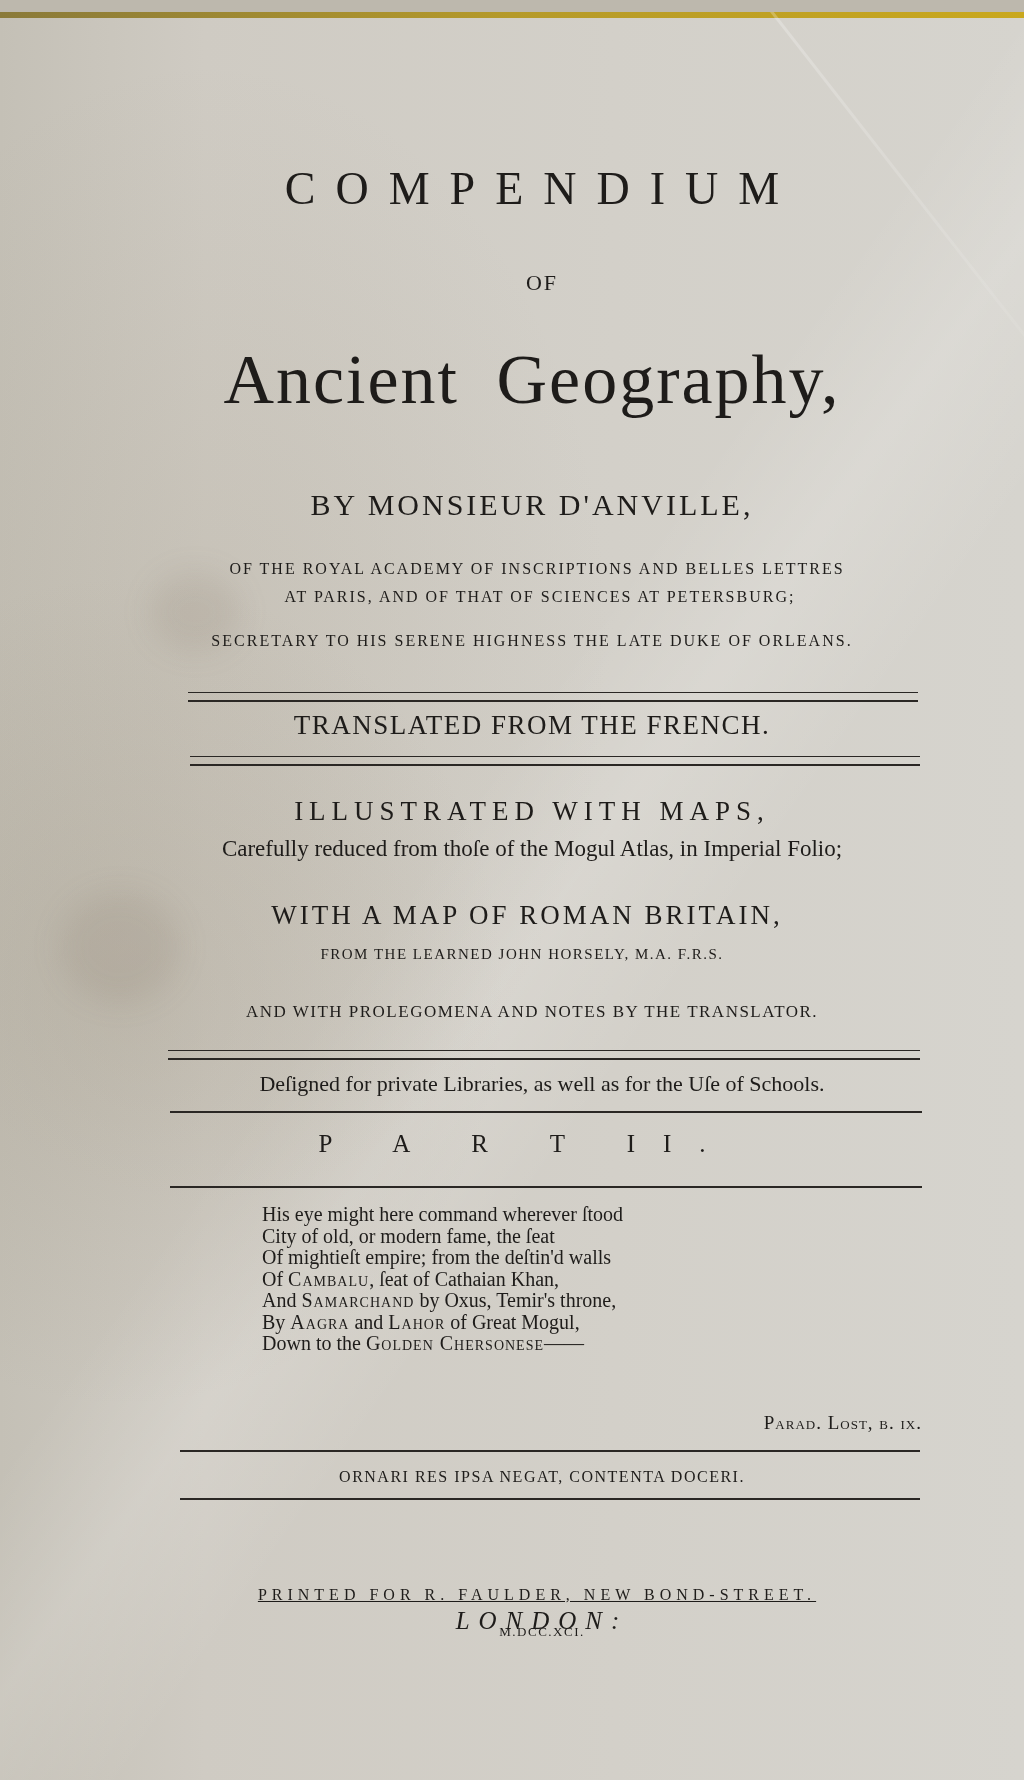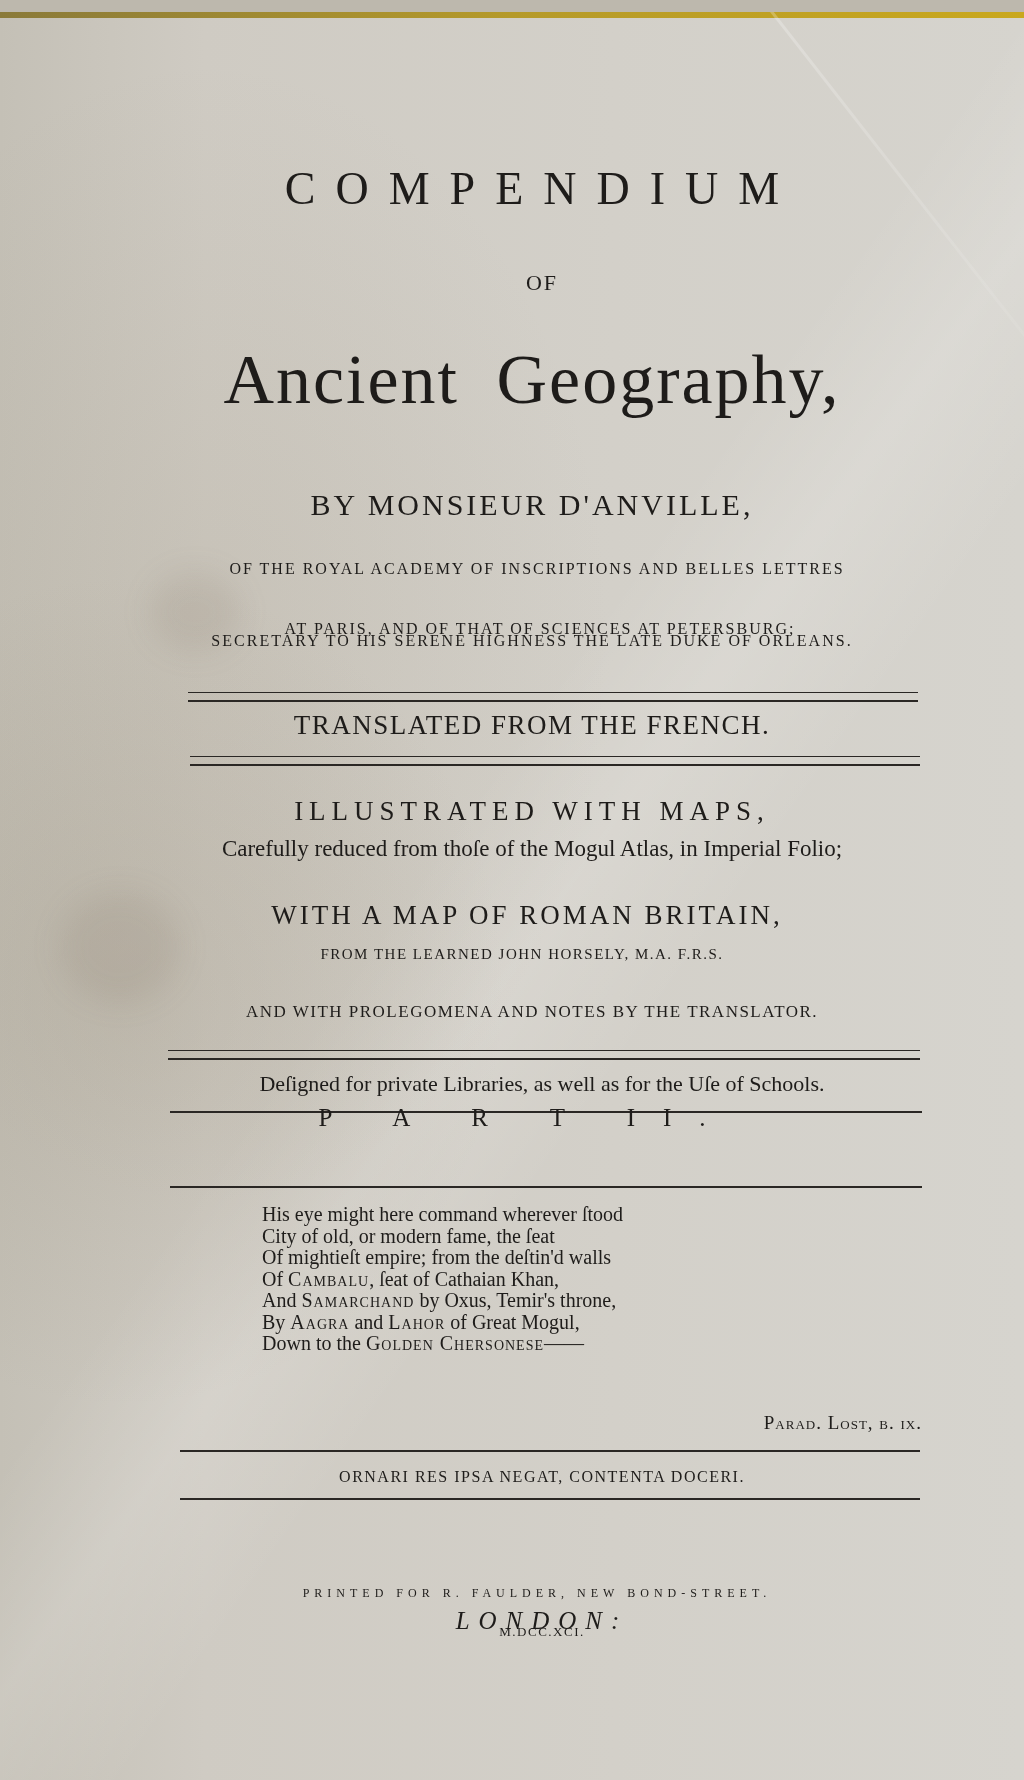--- a/index.html
+++ b/index.html
@@ -71,21 +71,21 @@
       font-size: 30px;
       letter-spacing: 3px;
       padding-left: 40px;
       box-sizing: border-box;
     }
     .small-caps-line {
       font-size: 16px;
       letter-spacing: 2px;
     }
     .aff1 { top: 548px; padding-left: 50px; box-sizing: border-box; }
-    .aff2 { top: 608px; padding-left: 56px; box-sizing: border-box; }
+    .aff2 { top: 576px; padding-left: 56px; box-sizing: border-box; }
     .aff3 { top: 620px; padding-left: 40px; box-sizing: border-box; }
 
     .rule {
       position: absolute;
       height: 0;
       border-top: 2px solid #2a2724;
     }
     .rule.thin { border-top-width: 1.5px; }
     .rule.thick { border-top-width: 2.5px; }
 
@@ -130,21 +130,21 @@
       padding-left: 40px;
       box-sizing: border-box;
     }
     .designed {
       top: 1059px;
       font-size: 22px;
       padding-left: 60px;
       box-sizing: border-box;
     }
     .part {
-      top: 1092px;
+      top: 1118px;
       font-size: 25px;
       letter-spacing: 28px;
       padding-left: 28px;
       box-sizing: border-box;
     }
 
     .poem {
       position: absolute;
       left: 262px;
       top: 1192px;
@@ -176,24 +176,25 @@
     .london {
       top: 1595px;
       font-size: 25px;
       font-style: italic;
       letter-spacing: 9px;
       padding-left: 60px;
       box-sizing: border-box;
     }
     .printed {
       top: 1574px;
-      font-size: 12px;
+      font-size: 16px;
       letter-spacing: 5px;
       padding-left: 50px;
       box-sizing: border-box;
+      text-decoration: underline;
     }
     .date {
       top: 1612px;
       font-size: 13px;
       letter-spacing: 1.5px;
       padding-left: 60px;
       box-sizing: border-box;
     }
     .fold {
       position: absolute;

